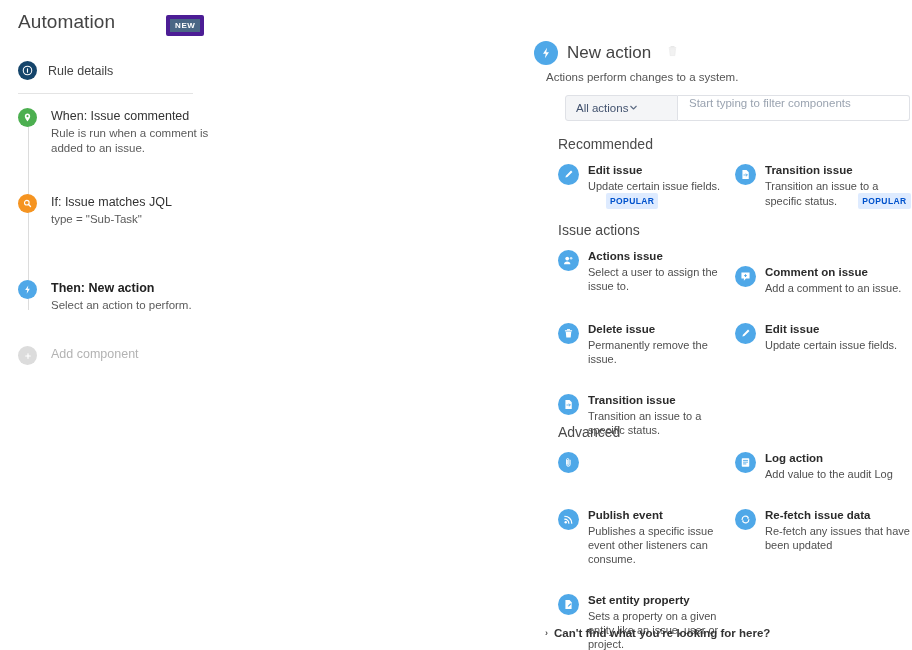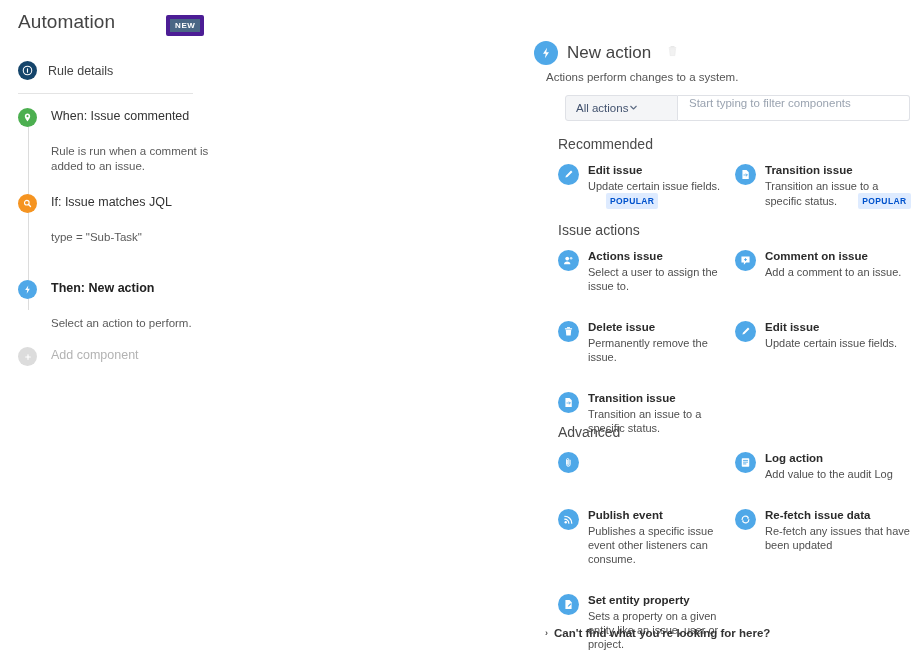--- a/index.html
+++ b/index.html
@@ -48,21 +48,21 @@
   .chain { position: absolute; left: 18px; top: 108px; width: 300px; }
   .chain-line {
     position: absolute; left: 10px; top: 14px; width: 1px; height: 188px;
     background: #dcdcdc;
   }
   .step { position: relative; padding-left: 33px; margin-bottom: 0; }
   .step-icon { position: absolute; left: 0; top: 0; }
   .step-title { font-size: 12.5px; color: #333; line-height: 16px; }
   .step-title.bold { font-weight: bold; color: #222; }
   .step-desc {
-    font-size: 11.5px; color: #5a5a5a; line-height: 15px; margin-top: 20px;
+    font-size: 11.5px; color: #5a5a5a; line-height: 15px; margin-top: 2px;
     max-width: 178px;
   }
   .step-add .step-title { color: #b3b3b3; font-size: 12.5px; }
 
   .icon-circle {
     width: 19px; height: 19px; border-radius: 50%;
     display: flex; align-items: center; justify-content: center;
     color: #fff;
   }
   .ic-navy { background: #15456b; }
@@ -298,21 +298,21 @@
               <path d="M2.4 12.6c0-2.2 1.8-3.5 4-3.5s4 1.3 4 3.5H2.4z" fill="#fff"></path>
               <circle cx="11.2" cy="5.2" r="1.6" fill="#cfe8fa"></circle>
             </svg>
           </span>
           <div class="card-body">
             <div class="card-title">Actions issue</div>
             <div class="card-desc">Select a user to assign the issue to.</div>
           </div>
         </div>
 
-        <div class="card" style="margin-bottom:27px;">
+        <div class="card" style="margin-bottom:27px;margin-top:16px;">
           <span class="card-icon">
             <svg width="13" height="13" viewBox="0 0 16 16">
               <path d="M3 3.2h10v7.2H8.6L6 13.2v-2.8H3V3.2z" fill="#fff"></path>
               <rect x="7.4" y="5.2" width="1.2" height="3.4" fill="#4fa8e8"></rect>
               <rect x="6.3" y="6.3" width="3.4" height="1.2" fill="#4fa8e8"></rect>
             </svg>
           </span>
           <div class="card-body">
             <div class="card-title">Comment on issue</div>
             <div class="card-desc">Add a comment to an issue.</div>

